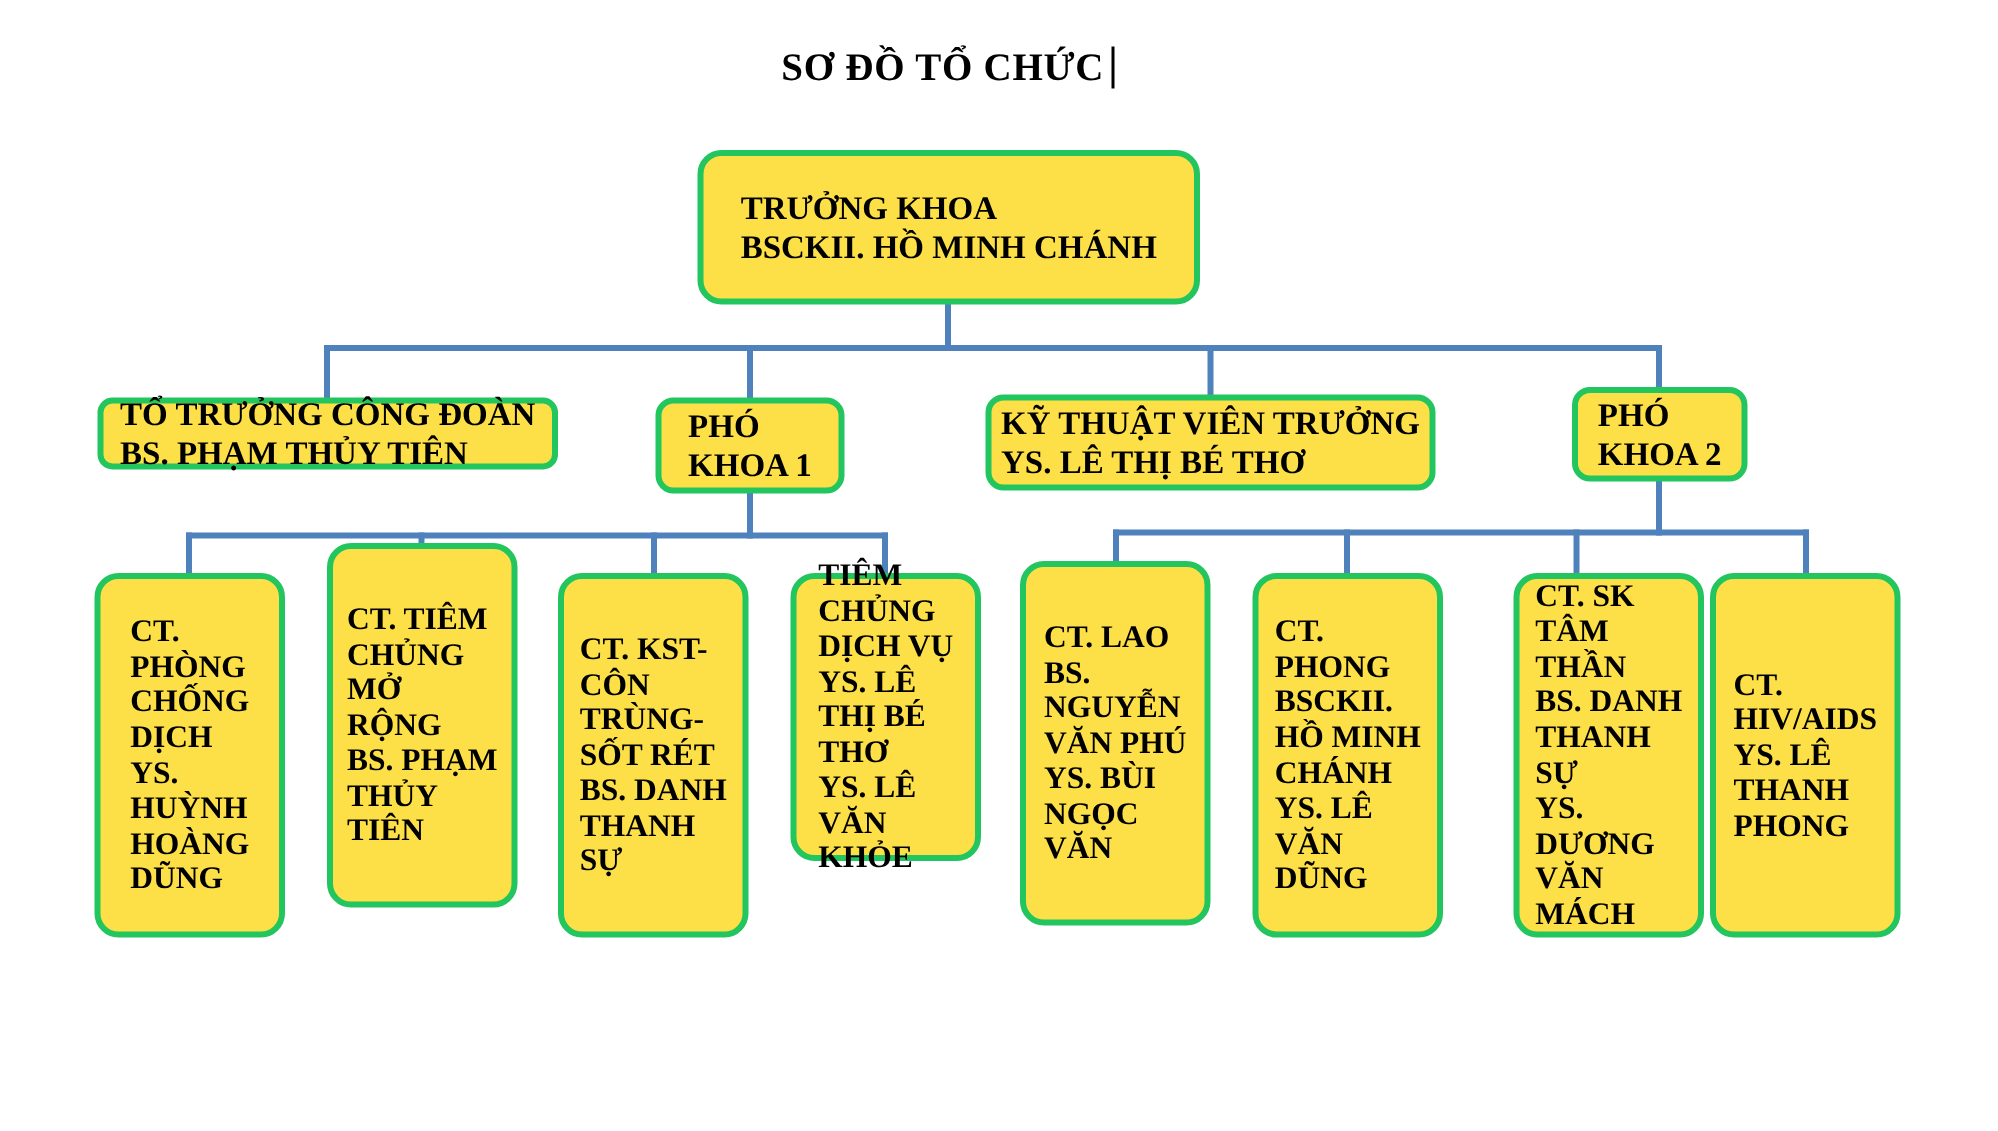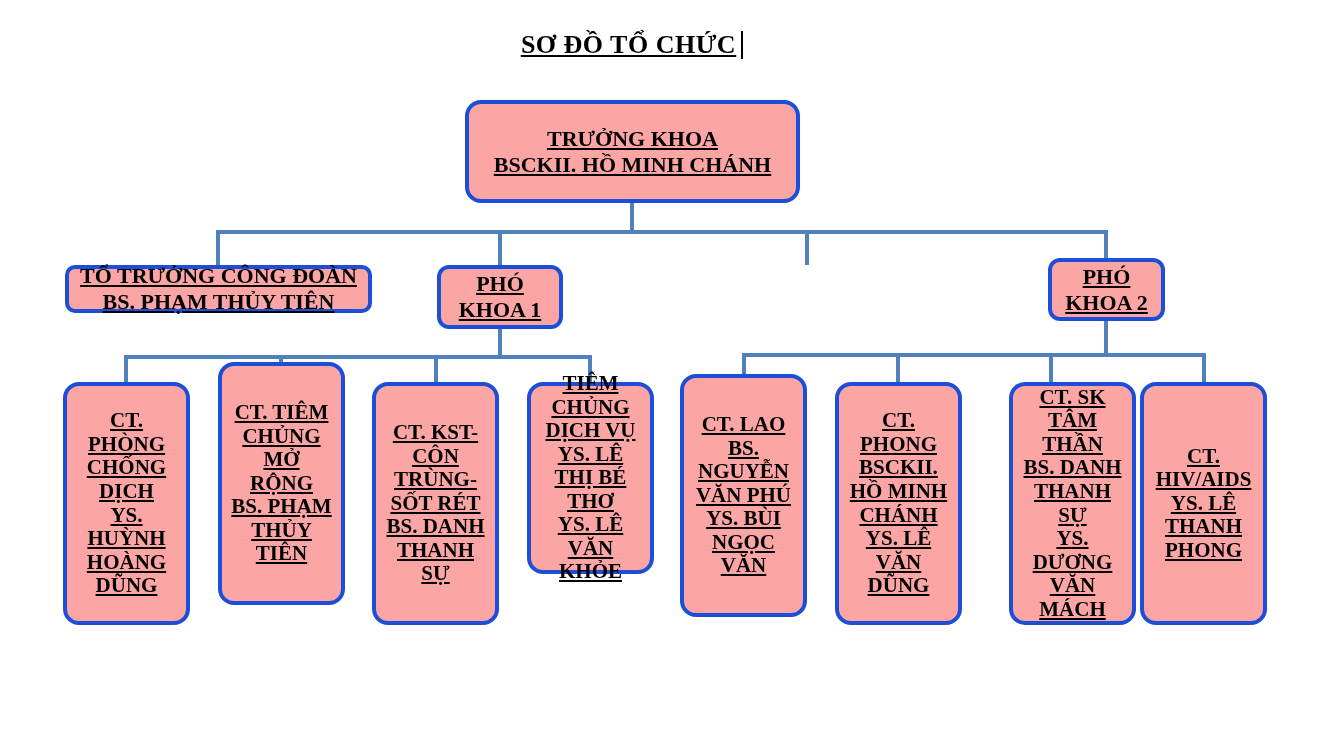--- a/index.html
+++ b/index.html
@@ -1,34 +1,34 @@
 <!DOCTYPE html>
 <html><head>
 <meta charset="utf-8">
 <style>
-  * { margin:0; padding:0; box-sizing:border-box;text-decoration:underline; }
+  * { margin:0; padding:0; box-sizing:border-box; }
   html,body { background:#ffffff; }
   .canvas {
     position:relative; width:1332px; height:754px; background:#ffffff;
     font-family:"Liberation Serif","DejaVu Serif",serif; color:#000;
     overflow:hidden;
   }
   .title {
     position:absolute; left:0; top:30px; width:1264px;
     text-align:center; font-size:26px; font-weight:bold; letter-spacing:.5px;
     white-space:nowrap;
   }
   .caret {
     display:inline-block; width:2px; height:28px; background:#000;
     margin-left:5px; vertical-align:-6px;
   }
   .node {
-    position:absolute; border:4px solid #1d4ed8; border-radius:14px;
-    background:#fca5a5; display:flex; align-items:center; justify-content:center;
-    text-align:center; font-weight:bold; white-space:pre-line;
+    position:absolute; border:4px solid #22c55e; border-radius:14px;
+    background:#fde047; display:flex; align-items:center; justify-content:center;
+    text-align:left; font-weight:bold; white-space:pre-line;
     padding:2px; line-height:1.18; font-size:22px;
   }
   .lvl3 { font-size:21px; line-height:1.12; border-radius:16px; }
   .seg { position:absolute; background:#4f81bd; }
 </style>
 </head>
 <body>
 
 <div class="canvas">
 
@@ -57,20 +57,22 @@
   <div class="seg" style="left:1049px;top:353px;width:4px;height:31px;"></div>
   <div class="seg" style="left:1202px;top:353px;width:4px;height:31px;"></div>
 
   <div class="node" style="left:465px;top:100px;width:335px;height:103px;border-radius:16px;">TRƯỞNG KHOA
 BSCKII. HỒ MINH CHÁNH</div>
 
   <div class="node" style="left:65px;top:265px;width:307px;height:48px;border-radius:10px;">TỔ TRƯỞNG CÔNG ĐOÀN
 BS. PHẠM THỦY TIÊN</div>
   <div class="node" style="left:437px;top:265px;width:126px;height:64px;border-radius:12px;">PHÓ
 KHOA 1</div>
+  <div class="node" style="left:657px;top:263px;width:300px;height:64px;border-radius:12px;">KỸ THUẬT VIÊN TRƯỞNG
+YS. LÊ THỊ BÉ THƠ</div>
   <div class="node" style="left:1048px;top:258px;width:117px;height:63px;border-radius:12px;">PHÓ
 KHOA 2</div>
 
   <div class="node lvl3" style="left:63px;top:382px;width:127px;height:243px;">CT.
 PHÒNG
 CHỐNG
 DỊCH
 YS.
 HUỲNH
 HOÀNG

